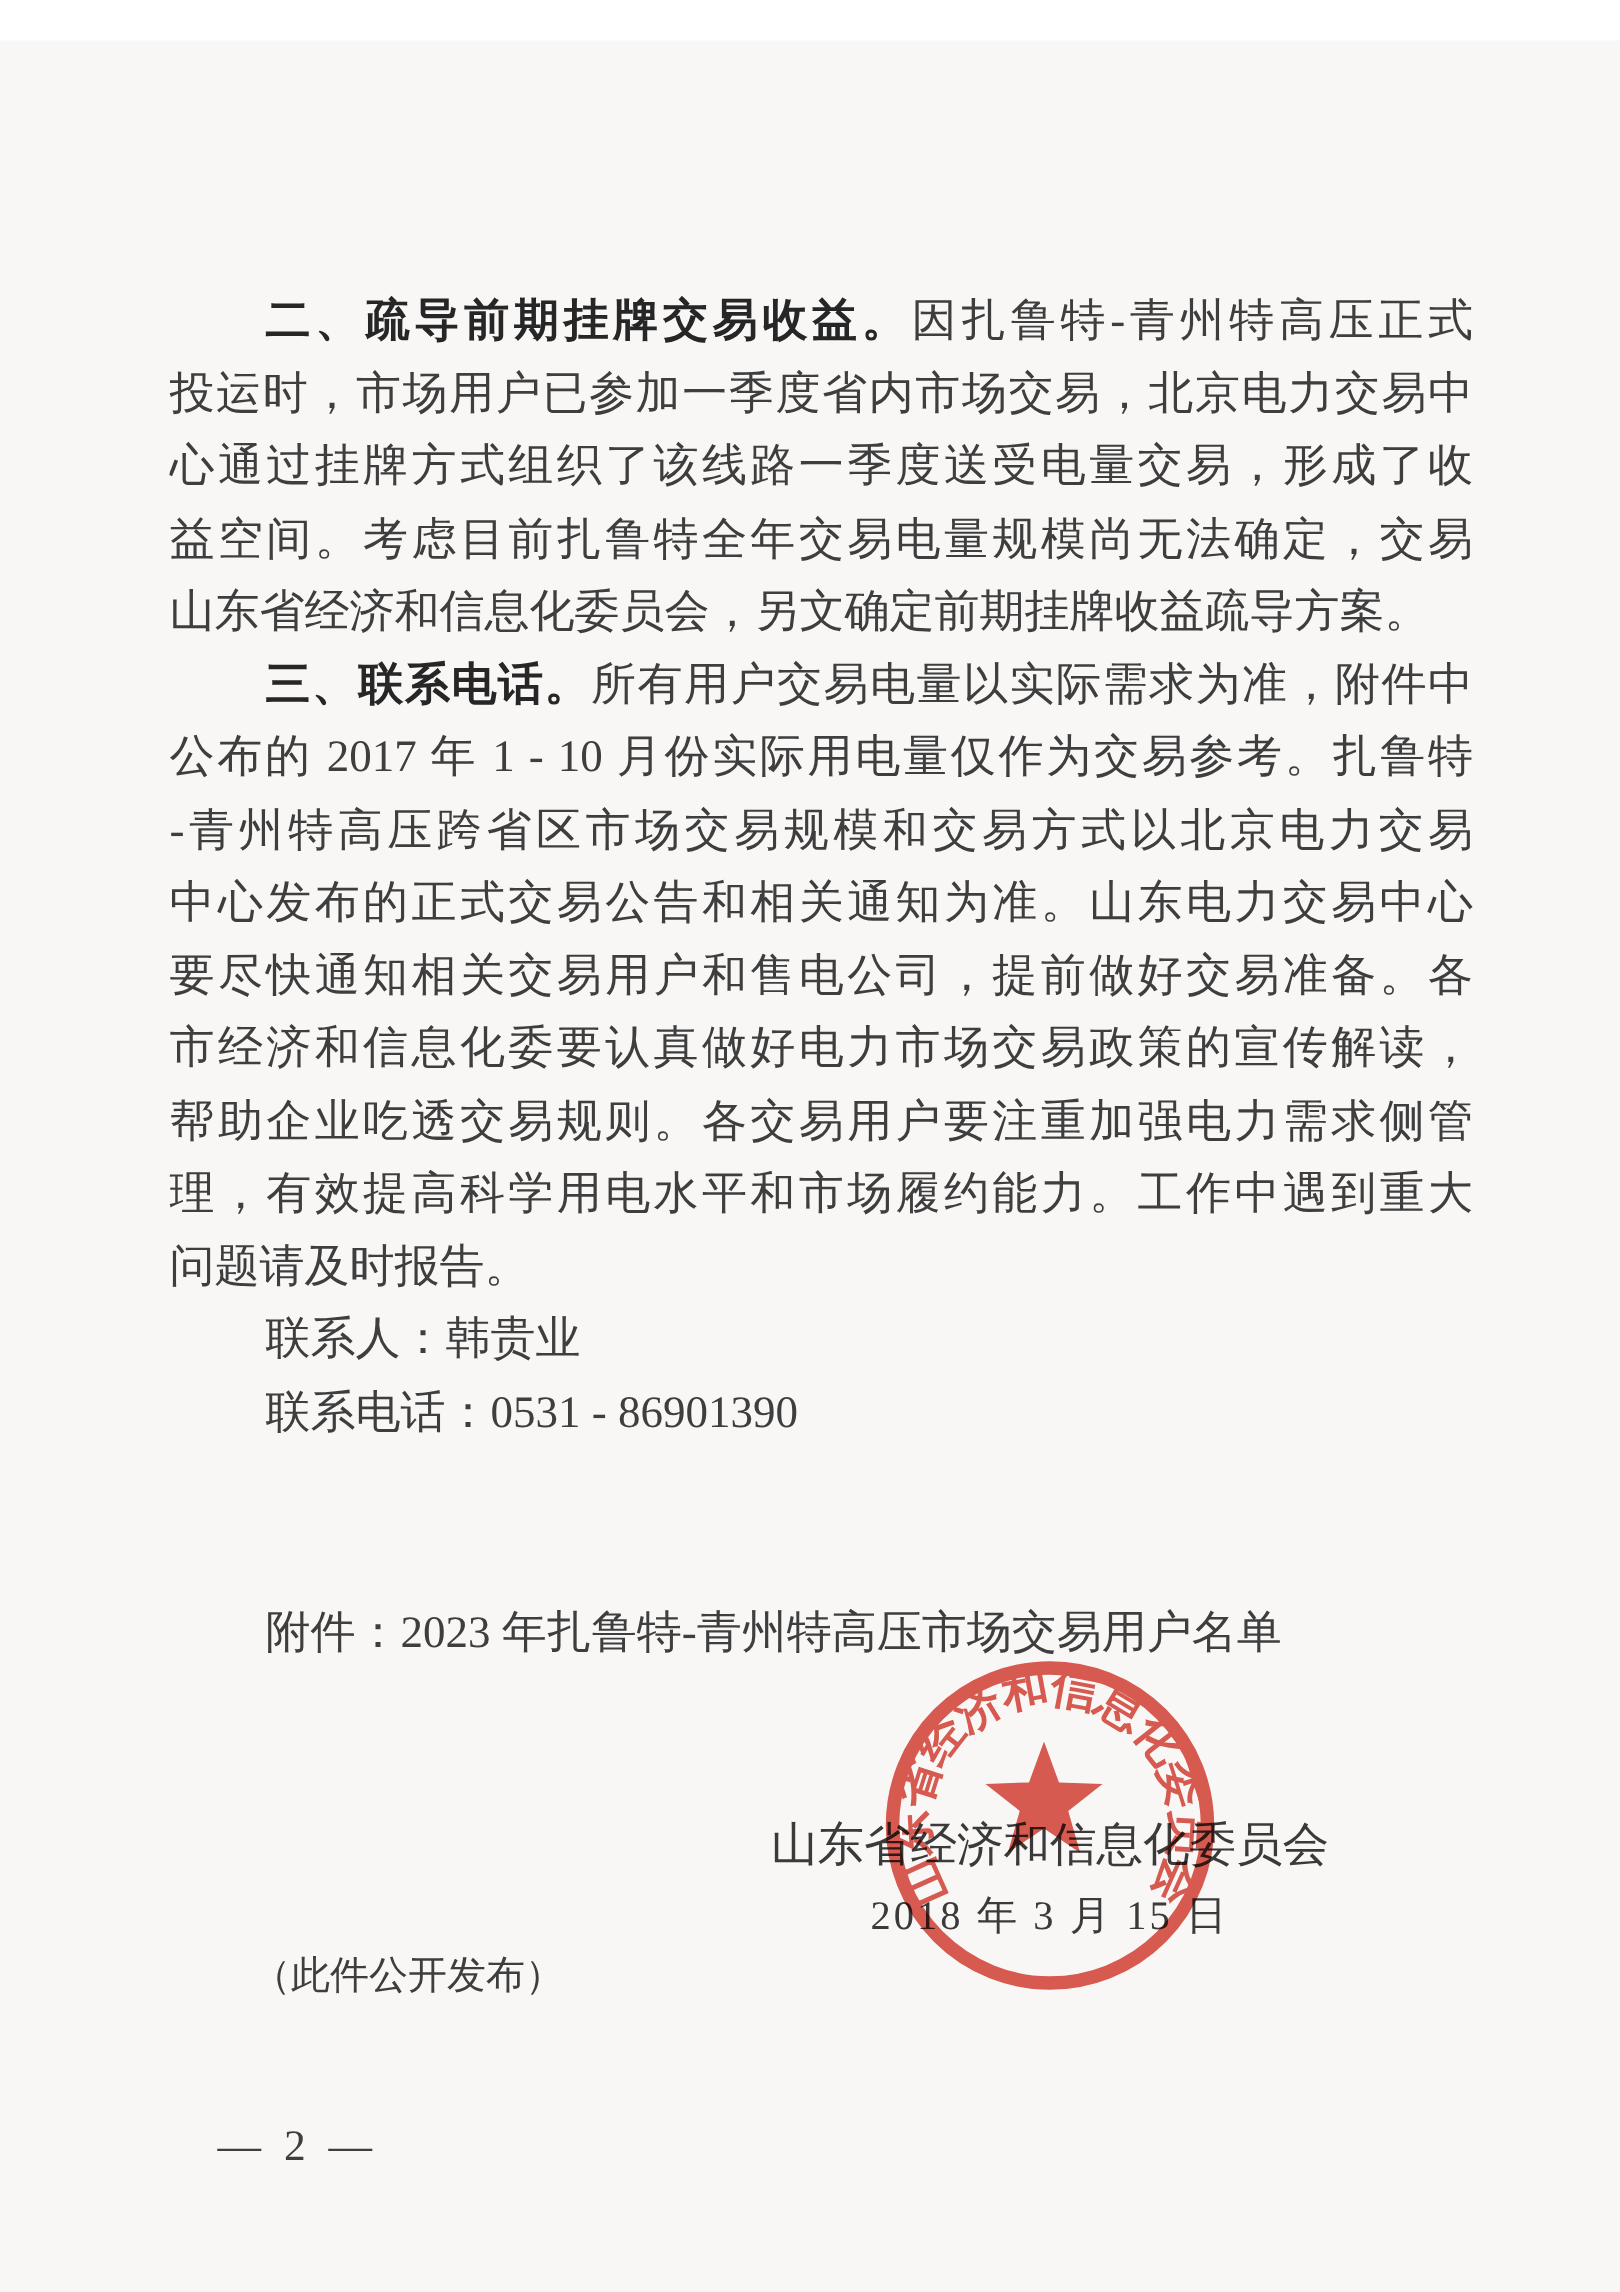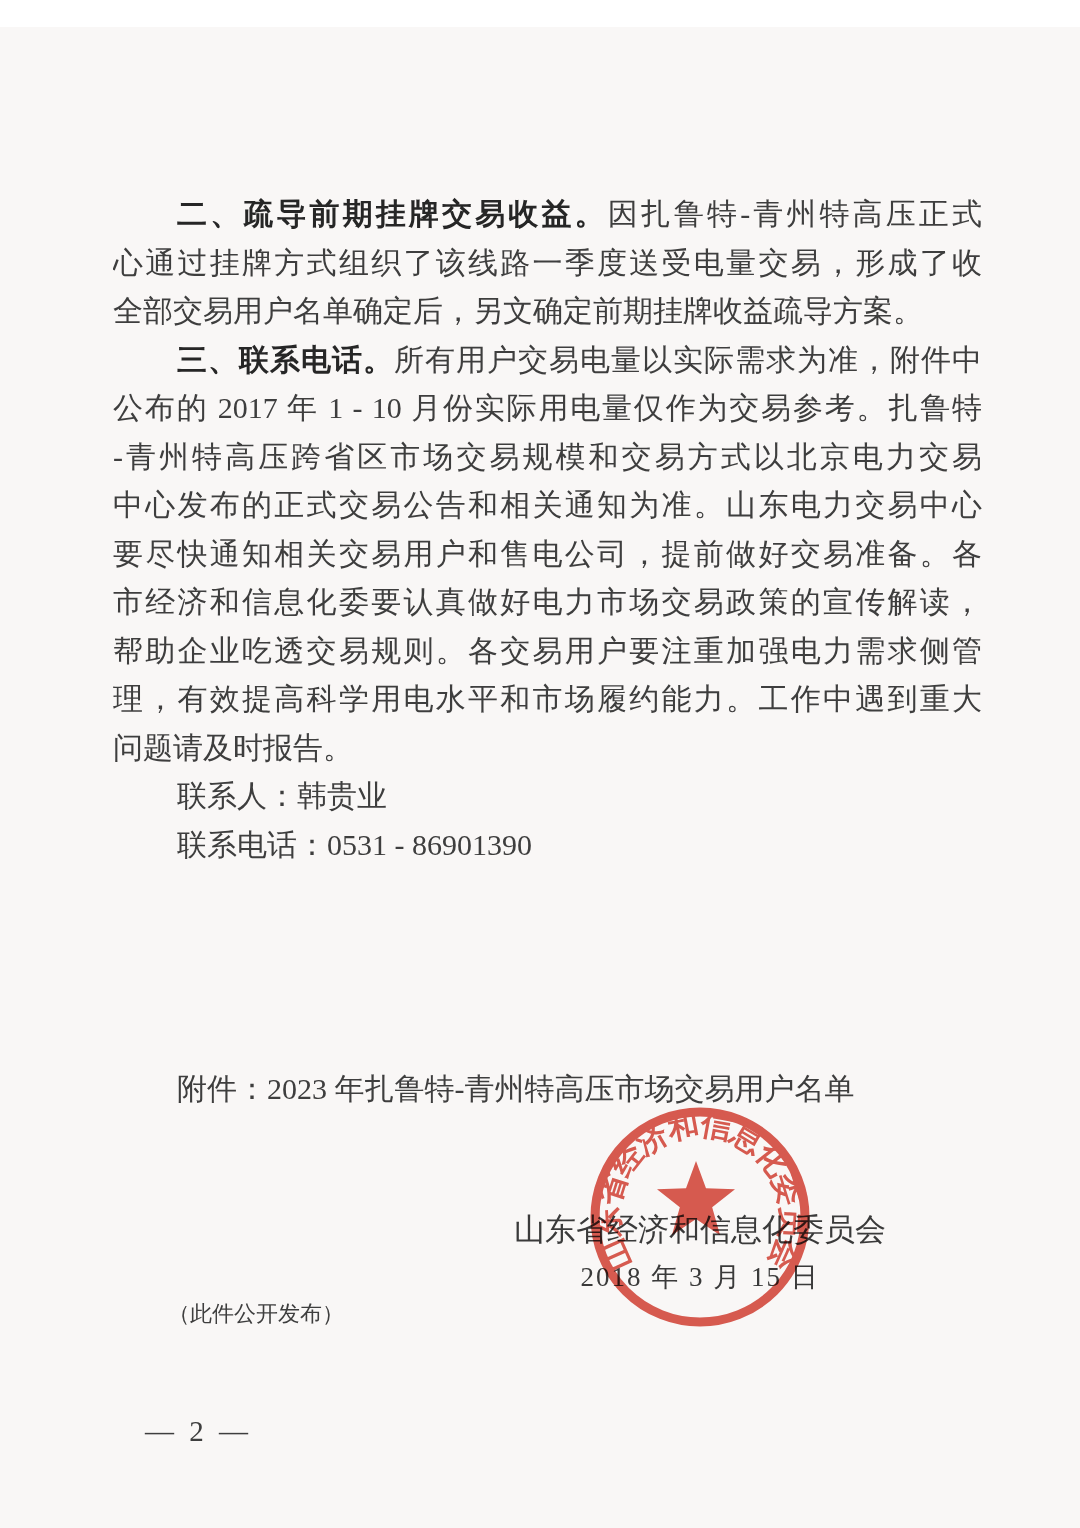--- a/index.html
+++ b/index.html
@@ -64,41 +64,43 @@
     top: 1068px;
     width: 244px;
     height: 244px;
     mix-blend-mode: multiply;
     opacity: 0.88;
   }
   .footer-note {
     position: absolute;
     left: 168px;
     top: 1272px;
-    font-size: 22px;
+    font-size: 26px;
     color: #3e3e3e;
   }
   .page-number {
     position: absolute;
     left: 145px;
     top: 1388px;
     font-size: 29px;
     letter-spacing: 4px;
     color: #3e3e3e;
   }
 </style>
 </head>
 <body>
 
 <div class="page">
 
   <div class="body-text">
     <div class="line just indent"><span class="h">二、疏导前期挂牌交易收益。</span><span>因扎鲁特-青州特高压正式</span></div>
+    <div class="line just">投运时，市场用户已参加一季度省内市场交易，北京电力交易中</div>
     <div class="line just">心通过挂牌方式组织了该线路一季度送受电量交易，形成了收</div>
-    <div class="line">全部交易用户名单确定后，另文确定前期挂牌收益疏导方案。</div>
+    <div class="line just">益空间。考虑目前扎鲁特全年交易电量规模尚无法确定，交易</div>
+    <div class="line">山东省经济和信息化委员会，另文确定前期挂牌收益疏导方案。</div>
     <div class="line just indent"><span class="h">三、联系电话。</span><span>所有用户交易电量以实际需求为准，附件中</span></div>
     <div class="line just">公布的 2017 年 1 - 10 月份实际用电量仅作为交易参考。扎鲁特</div>
     <div class="line just">-青州特高压跨省区市场交易规模和交易方式以北京电力交易</div>
     <div class="line just">中心发布的正式交易公告和相关通知为准。山东电力交易中心</div>
     <div class="line just">要尽快通知相关交易用户和售电公司，提前做好交易准备。各</div>
     <div class="line just">市经济和信息化委要认真做好电力市场交易政策的宣传解读，</div>
     <div class="line just">帮助企业吃透交易规则。各交易用户要注重加强电力需求侧管</div>
     <div class="line just">理，有效提高科学用电水平和市场履约能力。工作中遇到重大</div>
     <div class="line">问题请及时报告。</div>
     <div class="line indent">联系人：韩贵业</div>

